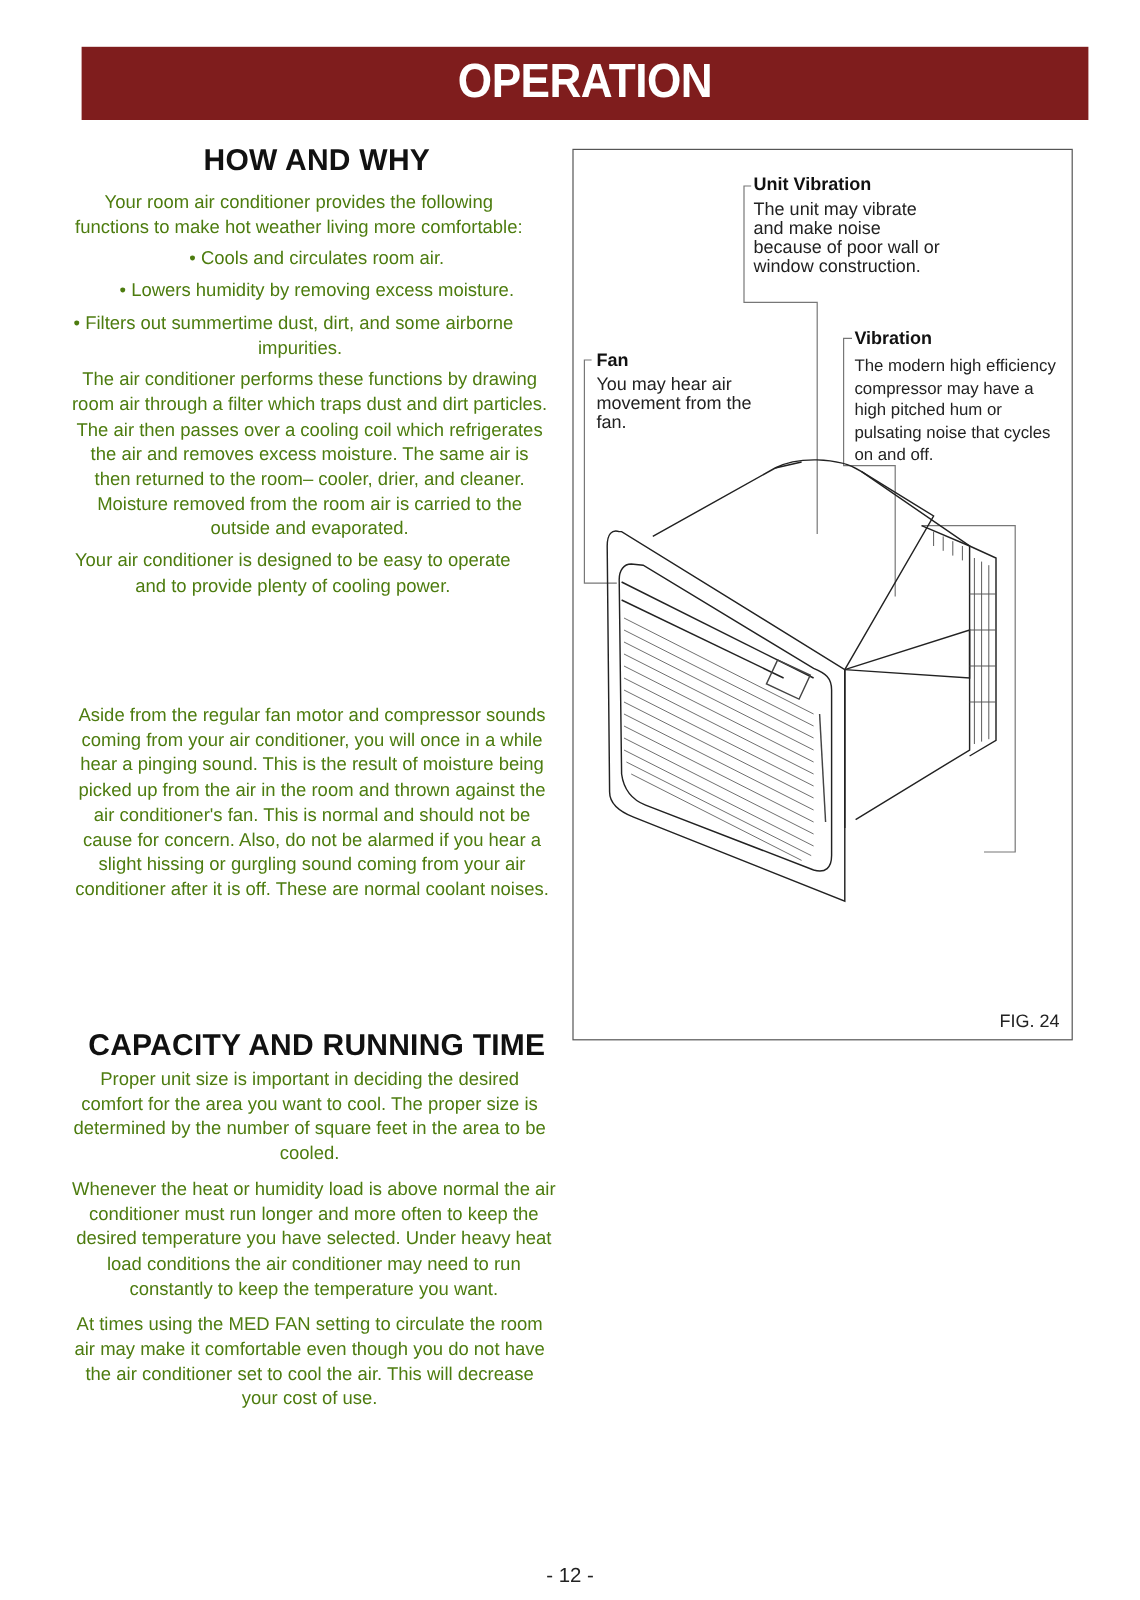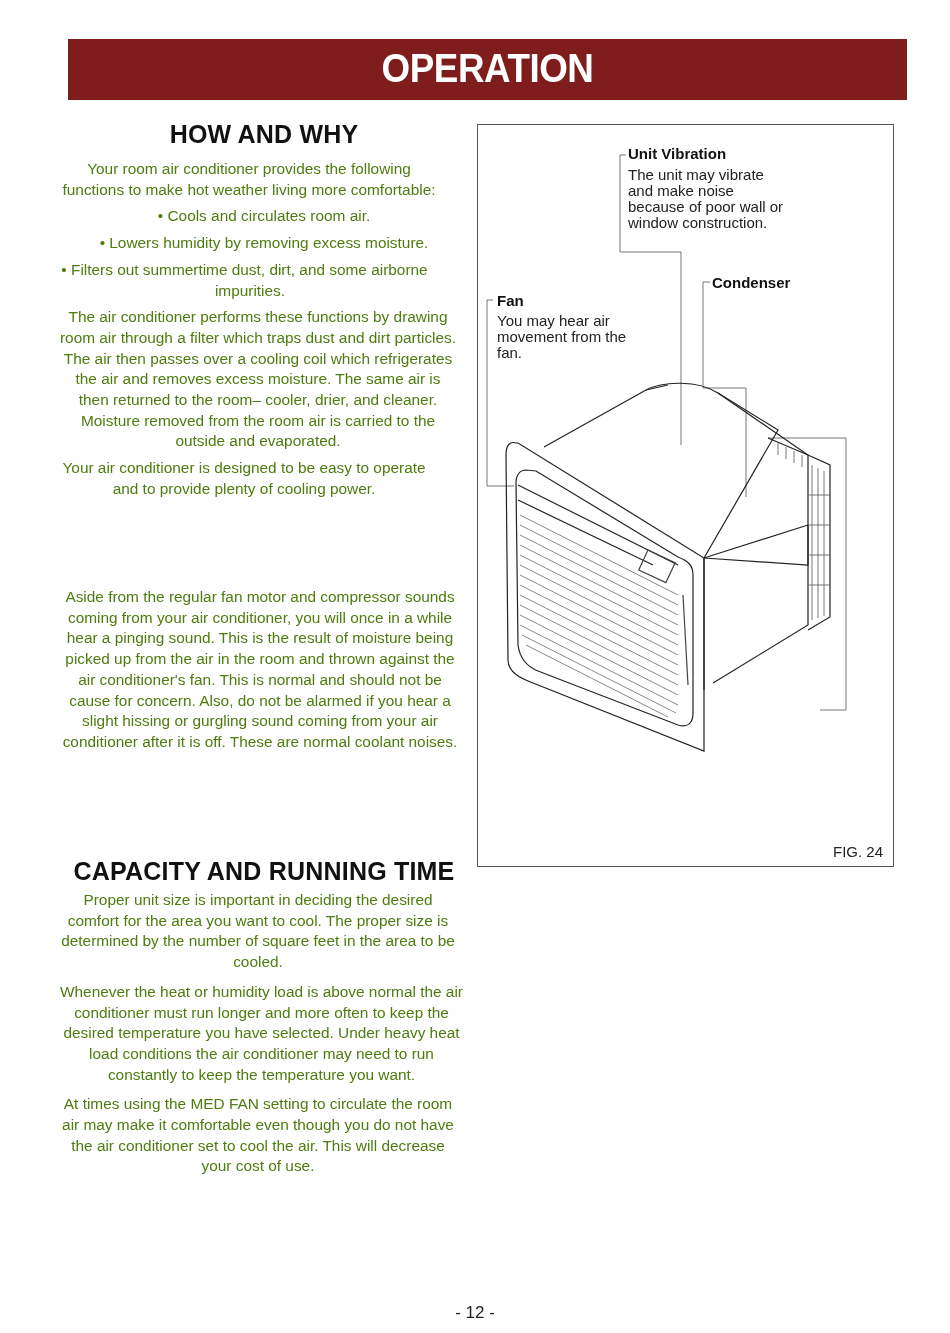--- a/index.html
+++ b/index.html
@@ -131,20 +131,21 @@
     <div class="title">Unit Vibration</div>
     <div class="body" style="margin-top:4px; width:165px">The unit may vibrate and make noise because of poor wall or window construction.</div>
   </div>
 
   <div class="callout" style="left:19px; top:166px; width:160px;">
     <div class="title">Fan</div>
     <div class="body" style="margin-top:3px; width:155px">You may hear air movement from the fan.</div>
   </div>
 
   <div class="callout small" style="left:234px; top:148px; width:180px;">
-    <div class="title">Condenser</div>
+    <div class="title">Vibration</div>
+    <div class="body" style="margin-top:3px; width:178px">The modern high efficiency compressor may have a high pitched hum or pulsating noise that cycles on and off.</div>
   </div>
 
 
   <div class="figlabel">FIG. 24</div>
 </div>
 
 <div class="pagenum">- 12 -</div>
 
 </body></html>

